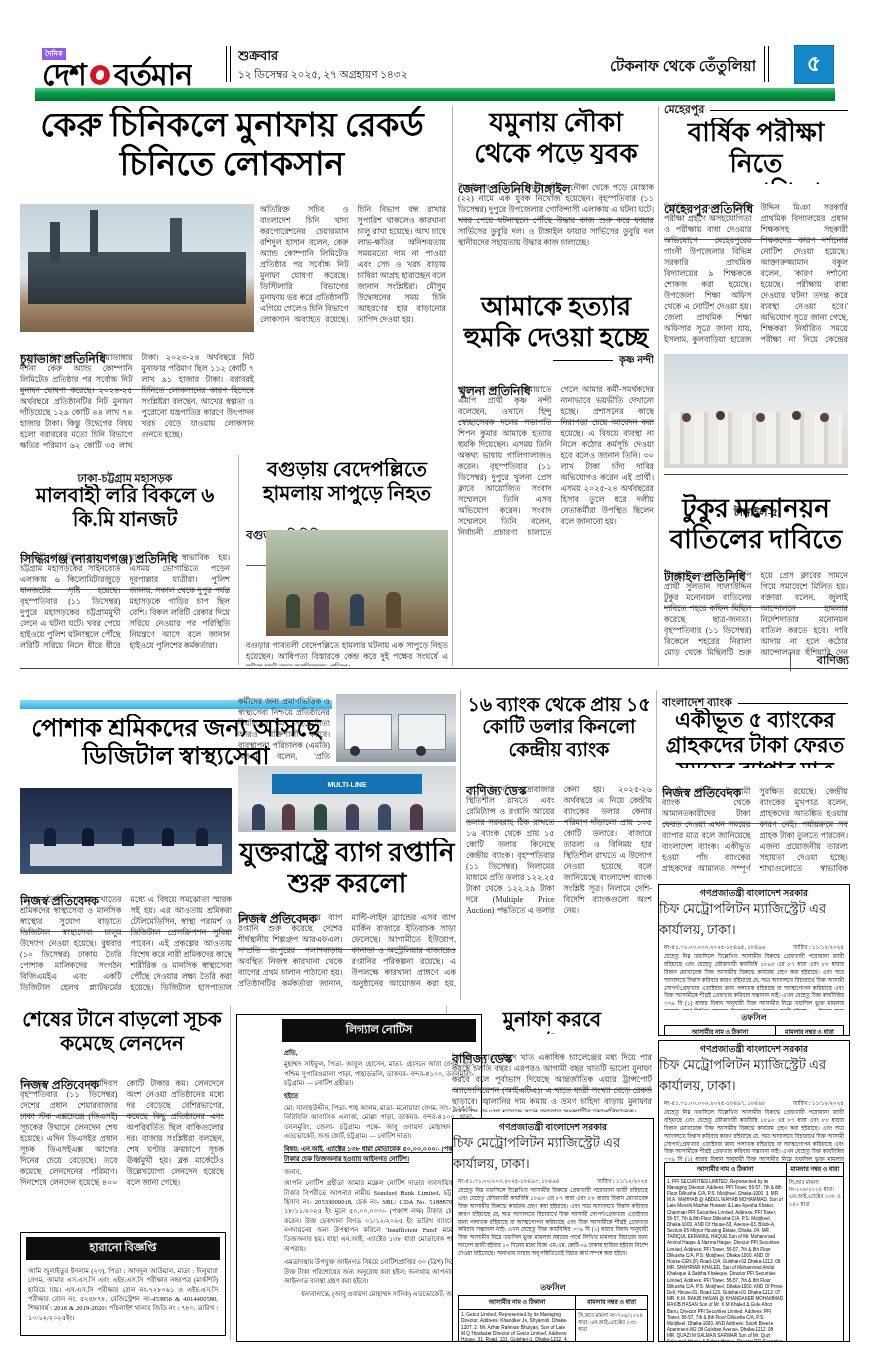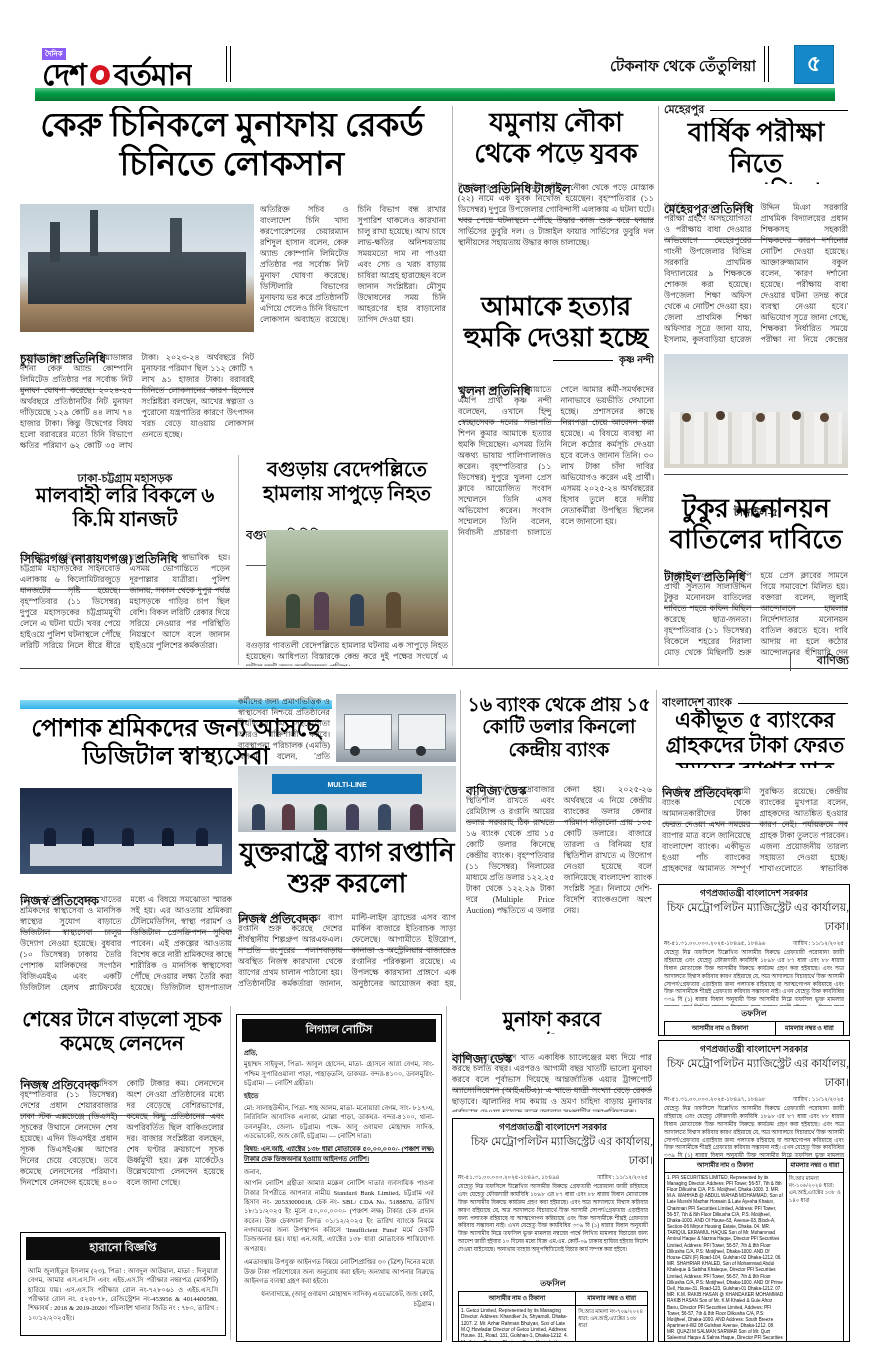--- a/index.html
+++ b/index.html
@@ -19,21 +19,21 @@
   .cols2{column-count:2;column-gap:9px;}
   .attrib{font-size:10px;font-weight:bold;text-align:right;}
   .attrib .dash{display:inline-block;width:60px;border-top:1px solid #000;vertical-align:middle;margin-right:6px;}
   .vrule{border-left:1px solid #b5b5b5;}
   .hrule{border-top:1px solid #444;}
   .photo{background:#d8d8d8;position:absolute;overflow:hidden;}
   .notice-box{border:1.3px solid #000;background:#fff;}
   .notice-title{background:#0d0d0d;color:#fff;font-weight:bold;text-align:center;font-size:11px;padding:2px 0;margin:4px 5px;}
   .notice-body{font-size:6.6px;line-height:1.42;text-align:justify;padding:2px 7px;color:#111;}
   .gov-head{font-size:9px;font-weight:bold;text-align:center;line-height:1.25;padding-top:3px;}
-  .gov-office{font-size:11px;text-align:right;}
+  .gov-office{font-size:13px;text-align:left;}
   .gov-refrow{display:flex;justify-content:space-between;font-size:5.6px;padding:2px 5px 0 5px;}
   .gov-body{font-size:5.6px;line-height:1.4;text-align:justify;padding:1px 5px;}
   .gov-tafsil{font-size:8px;font-weight:bold;text-align:center;padding:1px 0;}
   .gov-table{width:calc(100% - 10px);margin:0 5px;border-collapse:collapse;}
   .gov-table th,.gov-table td{border:1px solid #000;font-size:5.4px;line-height:1.35;padding:2px;vertical-align:top;text-align:left;}
   .gov-table th{font-weight:bold;text-align:center;font-size:6.2px;}
   .gov-footer{font-size:5.8px;text-align:center;padding:3px 0;}
   .greenbar{background:linear-gradient(90deg,#006b2f 0%,#009c47 25%,#45bd77 55%,#009а44 80%,#007a36 100%);
             background:linear-gradient(180deg,#57c687 0%,#009c47 40%,#00772f 100%);}
   .bluebar{background:linear-gradient(180deg,#86d8f6,#54c2ee 60%,#2fb2e6);}
@@ -60,20 +60,24 @@
       <span>দেশ</span>
       <span class="logo-dot"></span>
       <span>বর্তমান</span>
     </div>
     
     
   </div>
 
   <div class="abs dbl" style="left:226px;top:46px;height:36px;"></div>
 
+  <div class="abs" style="left:238px;top:46px;width:190px;height:40px;">
+    <div class="hdr-date-week">শুক্রবার</div>
+    <div class="hdr-date-line">১২ ডিসেম্বর ২০২৫, ২৭ অগ্রহায়ণ ১৪৩২</div>
+  </div>
 
   <div class="abs hdr-strip" style="left:560px;top:54px;width:196px;">টেকনাফ থেকে তেঁতুলিয়া</div>
   <div class="abs dbl" style="left:764px;top:46px;height:36px;"></div>
   <div class="abs pagenum" style="left:794px;top:45px;width:38px;height:37px;">৫</div>
 
   <div class="abs greenbar" style="left:35px;top:88px;width:800px;height:13px;"></div>
 
   <div class="abs hl hl-xl" style="left:18px;top:106px;width:428px;height:94px;">কেরু চিনিকলে মুনাফায় রেকর্ড চিনিতে লোকসান</div>
 
   <div class="photo" style="left:20px;top:204px;width:234px;height:128px;background:linear-gradient(180deg,#c4d2da 0%,#dfe7ec 55%,#a58a6b 78%,#7c6348 100%);">
@@ -249,21 +253,21 @@
 
   <div class="abs hl hl-md" style="left:20px;top:1008px;width:204px;height:52px;">শেষের টানে বাড়লো সূচক কমেছে লেনদেন</div>
   <div class="abs byline" style="left:20px;top:1064px;width:204px;">নিজস্ব প্রতিবেদক</div>
   <div class="abs body-txt cols2" style="left:20px;top:1078px;width:204px;height:146px;">সপ্তাহের শেষ কার্যদিবস বৃহস্পতিবার (১১ ডিসেম্বর) দেশের প্রধান শেয়ারবাজার ঢাকা স্টক এক্সচেঞ্জে (ডিএসই) সূচকের উত্থানে লেনদেন শেষ হয়েছে। এদিন ডিএসইর প্রধান সূচক ডিএসইএক্স আগের দিনের চেয়ে বেড়েছে। তবে কমেছে লেনদেনের পরিমাণ। দিনশেষে লেনদেন হয়েছে ৪০০ কোটি টাকার কম। লেনদেনে অংশ নেওয়া প্রতিষ্ঠানের মধ্যে দর বেড়েছে বেশিরভাগের, কমেছে কিছু প্রতিষ্ঠানের এবং অপরিবর্তিত ছিল বাকিগুলোর দর। বাজার সংশ্লিষ্টরা বলছেন, শেষ ঘণ্টার ক্রয়চাপে সূচক ঊর্ধ্বমুখী হয়। ব্লক মার্কেটেও উল্লেখযোগ্য লেনদেন হয়েছে বলে জানা গেছে।</div>
 
   <div class="abs notice-box" style="left:20px;top:1232px;width:204px;height:102px;">
     <div class="notice-title">হারানো বিজ্ঞপ্তি</div>
     <div class="notice-body">আমি জুলাইতুর ইসলাম (২৩), পিতা : আবদুল আউয়াল, মাতা : দিলুয়ারা বেগম, আমার এস.এস.সি এবং এইচ.এস.সি পরীক্ষার নম্বরপত্র (মার্কশিট) হারিয়ে যায়। এস.এস.সি পরীক্ষার রোল নং-৭২৮০৬১ ও এইচ.এস.সি পরীক্ষার রোল নং. ৫২৫৮৭৮, রেজিস্ট্রেশন নং-453956 &amp; 4014400580, শিক্ষাবর্ষ : 2016 &amp; 2019-2020। পাঁচলাইশ থানার জিডি নং : ৭৮০, তারিখ : ১০/১২/২০২৫ইং।</div>
   </div>
 
-  <div class="abs notice-box" style="left:236px;top:1014px;width:204px;height:326px;">
+  <div class="abs notice-box" style="left:236px;top:1014px;width:204px;height:326px;padding-left:40px;">
     <div class="notice-title">লিগ্যাল নোটিস</div>
     <div class="notice-body" style="font-weight:bold;padding-bottom:0;">প্রতি,</div>
     <div class="notice-body">মুহাম্মদ সাইফুল, পিতা- আবুল হোসেন, মাতা- হোসনে আরা বেগম, সাং- পশ্চিম সুপারিওয়ালা পাড়া, পাহাড়তলি, ডাকঘর- বন্দর-৪১০০, ডবলমুরিং- চট্টগ্রাম। — নোটিশ গ্রহীতা।</div>
     <div class="notice-body" style="font-weight:bold;padding-bottom:0;">হইতে</div>
     <div class="notice-body">মো: সালাহউদ্দীন, পিতা- শাহ আলম, মাতা- মনোয়ারা বেগম, সাং- ৮১৭/এ, নিরিবিলি আবাসিক এলাকা, মোল্লা পাড়া, ডাকঘর- বন্দর-৪১০০, থানা- ডবলমুরিং, জেলা- চট্টগ্রাম। পক্ষে- আবু ওবায়দা মোহাম্মদ সাদিক, এডভোকেট, জজ কোর্ট, চট্টগ্রাম। — নোটিশ দাতা।</div>
     <div class="notice-body" style="font-weight:bold;text-decoration:underline;">বিষয়: এন.আই. এ্যাক্টের ১৩৮ ধারা মোতাবেক ৫০,০০,০০০/- (পঞ্চাশ লক্ষ) টাকার চেক ডিজঅনার হওয়ায় আইনগত নোটিশ।</div>
     <div class="notice-body" style="padding-bottom:0;">জনাব,</div>
     <div class="notice-body">আপনি নোটিশ গ্রহীতা আমার মক্কেল নোটিশ দাতার ব্যবসায়িক পাওনা টাকার বিপরীতে আপনার নামীয় Standard Bank Limited, চট্টগ্রাম এর হিসাব নং- 20533000018, চেক নং- SBL/ CDA No. 5188870, তারিখ ১৮/১১/২০২৫ ইং মূলে ৫০,০০,০০০/- (পঞ্চাশ লক্ষ) টাকার চেক প্রদান করেন। উক্ত চেকখানা বিগত ০১/১২/২০২৫ ইং তারিখ ব্যাংকে নিয়মে নগদায়নের জন্য উপস্থাপন করিলে 'Insufficient Fund' মর্মে চেকটি ডিজঅনার হয়। যাহা এন.আই. এ্যাক্টের ১৩৮ ধারা মোতাবেক শাস্তিযোগ্য অপরাধ।</div>
     <div class="notice-body">এমতাবস্থায় উপযুক্ত আইনগত বিষয়ে নোটিশপ্রাপ্তির ৩০ (ত্রিশ) দিনের মধ্যে উক্ত টাকা পরিশোধের জন্য অনুরোধ করা হইল; অন্যথায় আপনার বিরুদ্ধে আইনগত ব্যবস্থা গ্রহণ করা হইবে।</div>
     <div class="notice-body" style="text-align:right;">ধন্যবাদান্তে, (আবু ওবায়দা মোহাম্মদ সাদিক) এডভোকেট, জজ কোর্ট, চট্টগ্রাম।</div>

